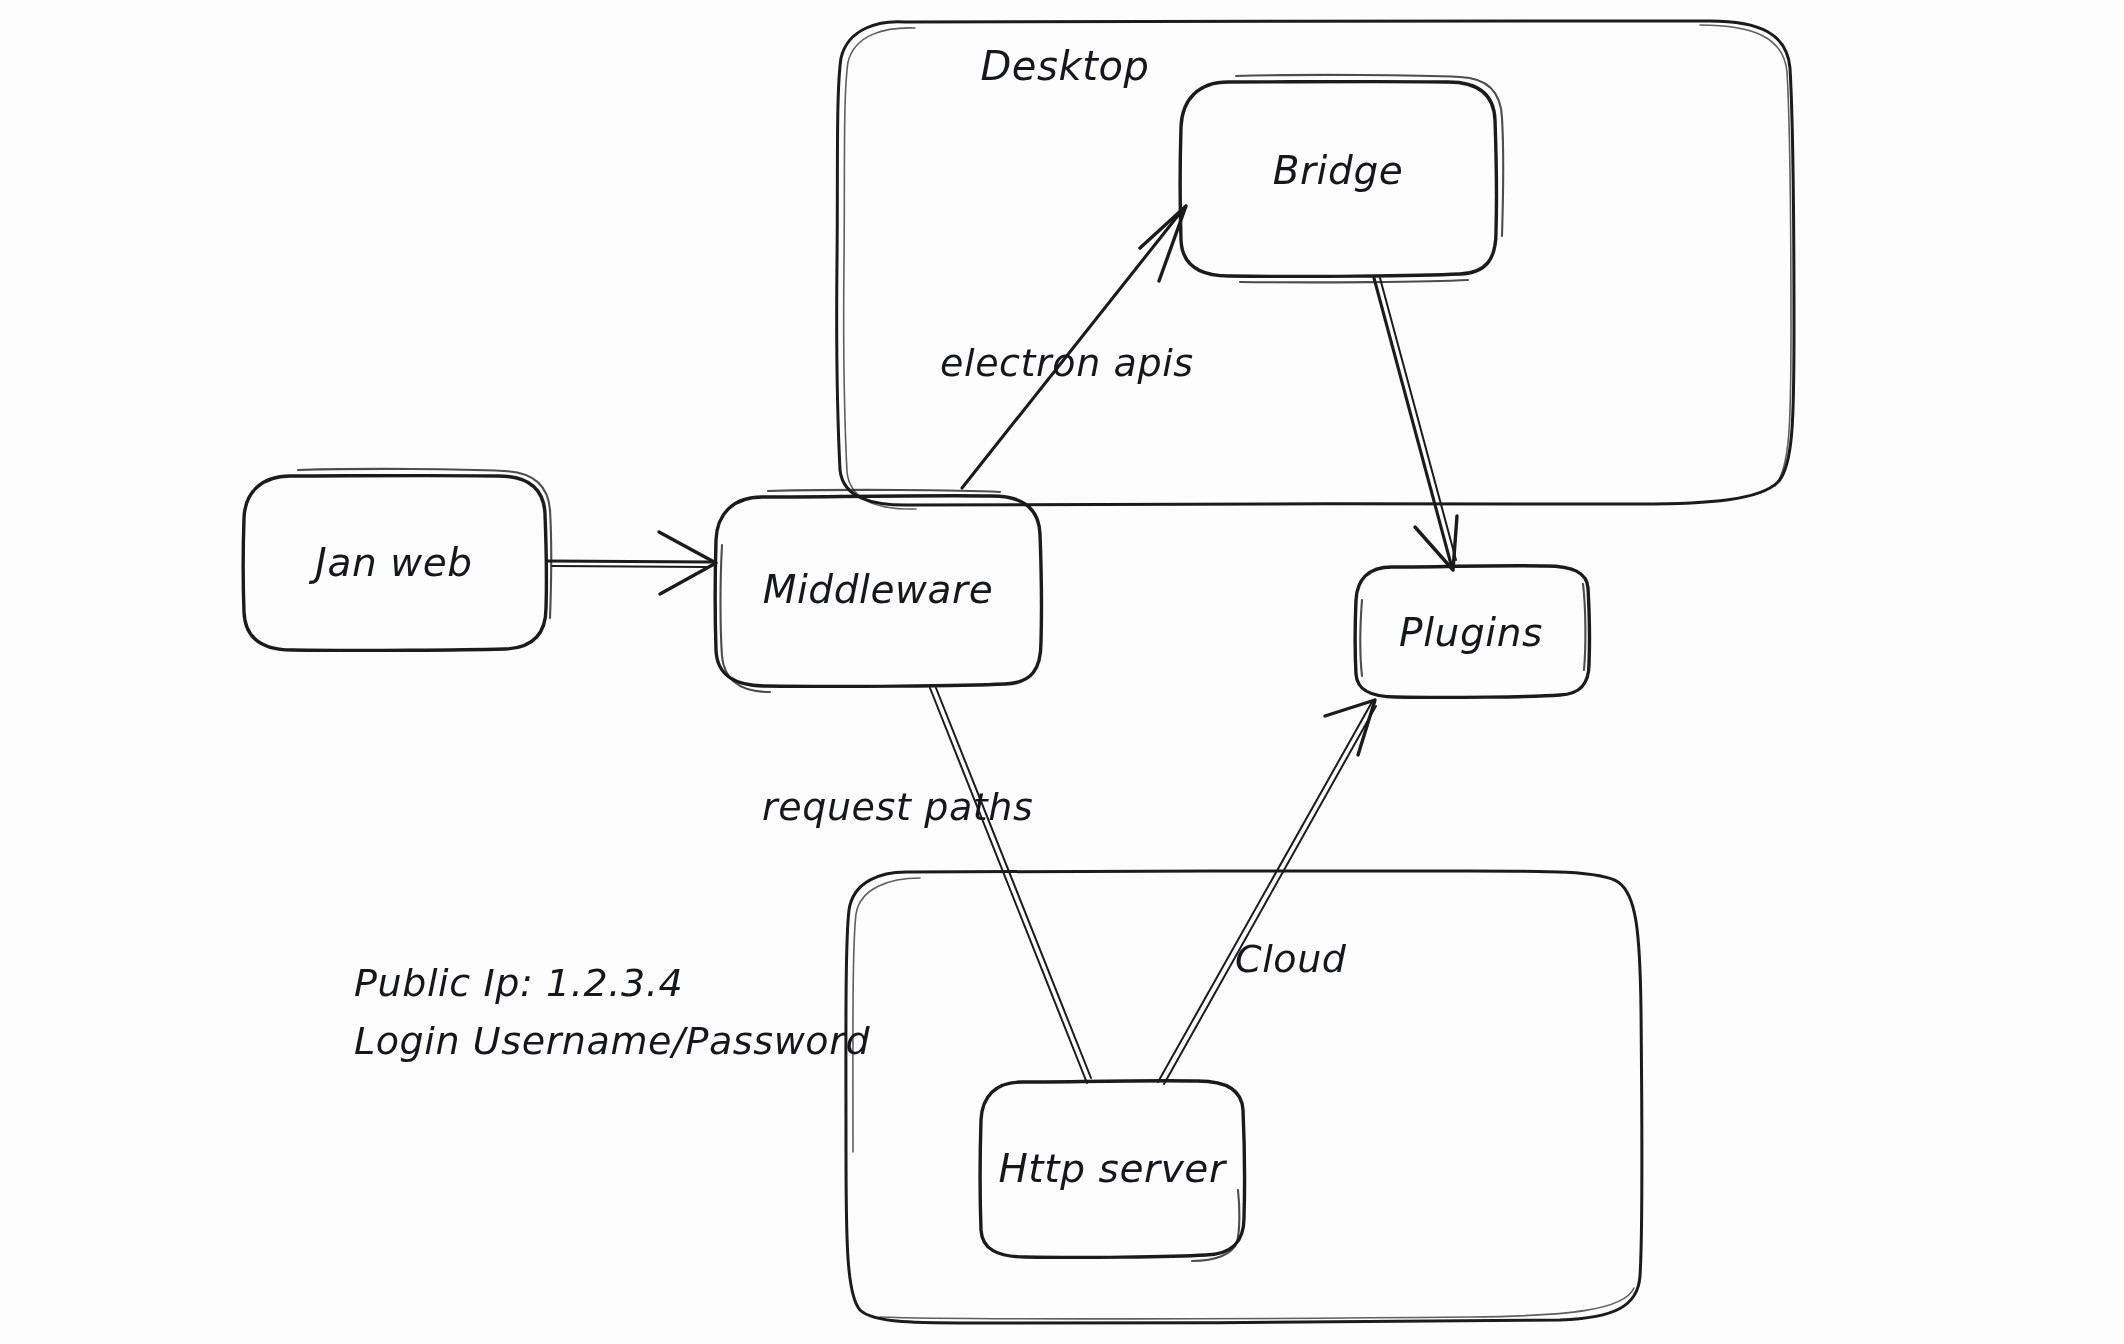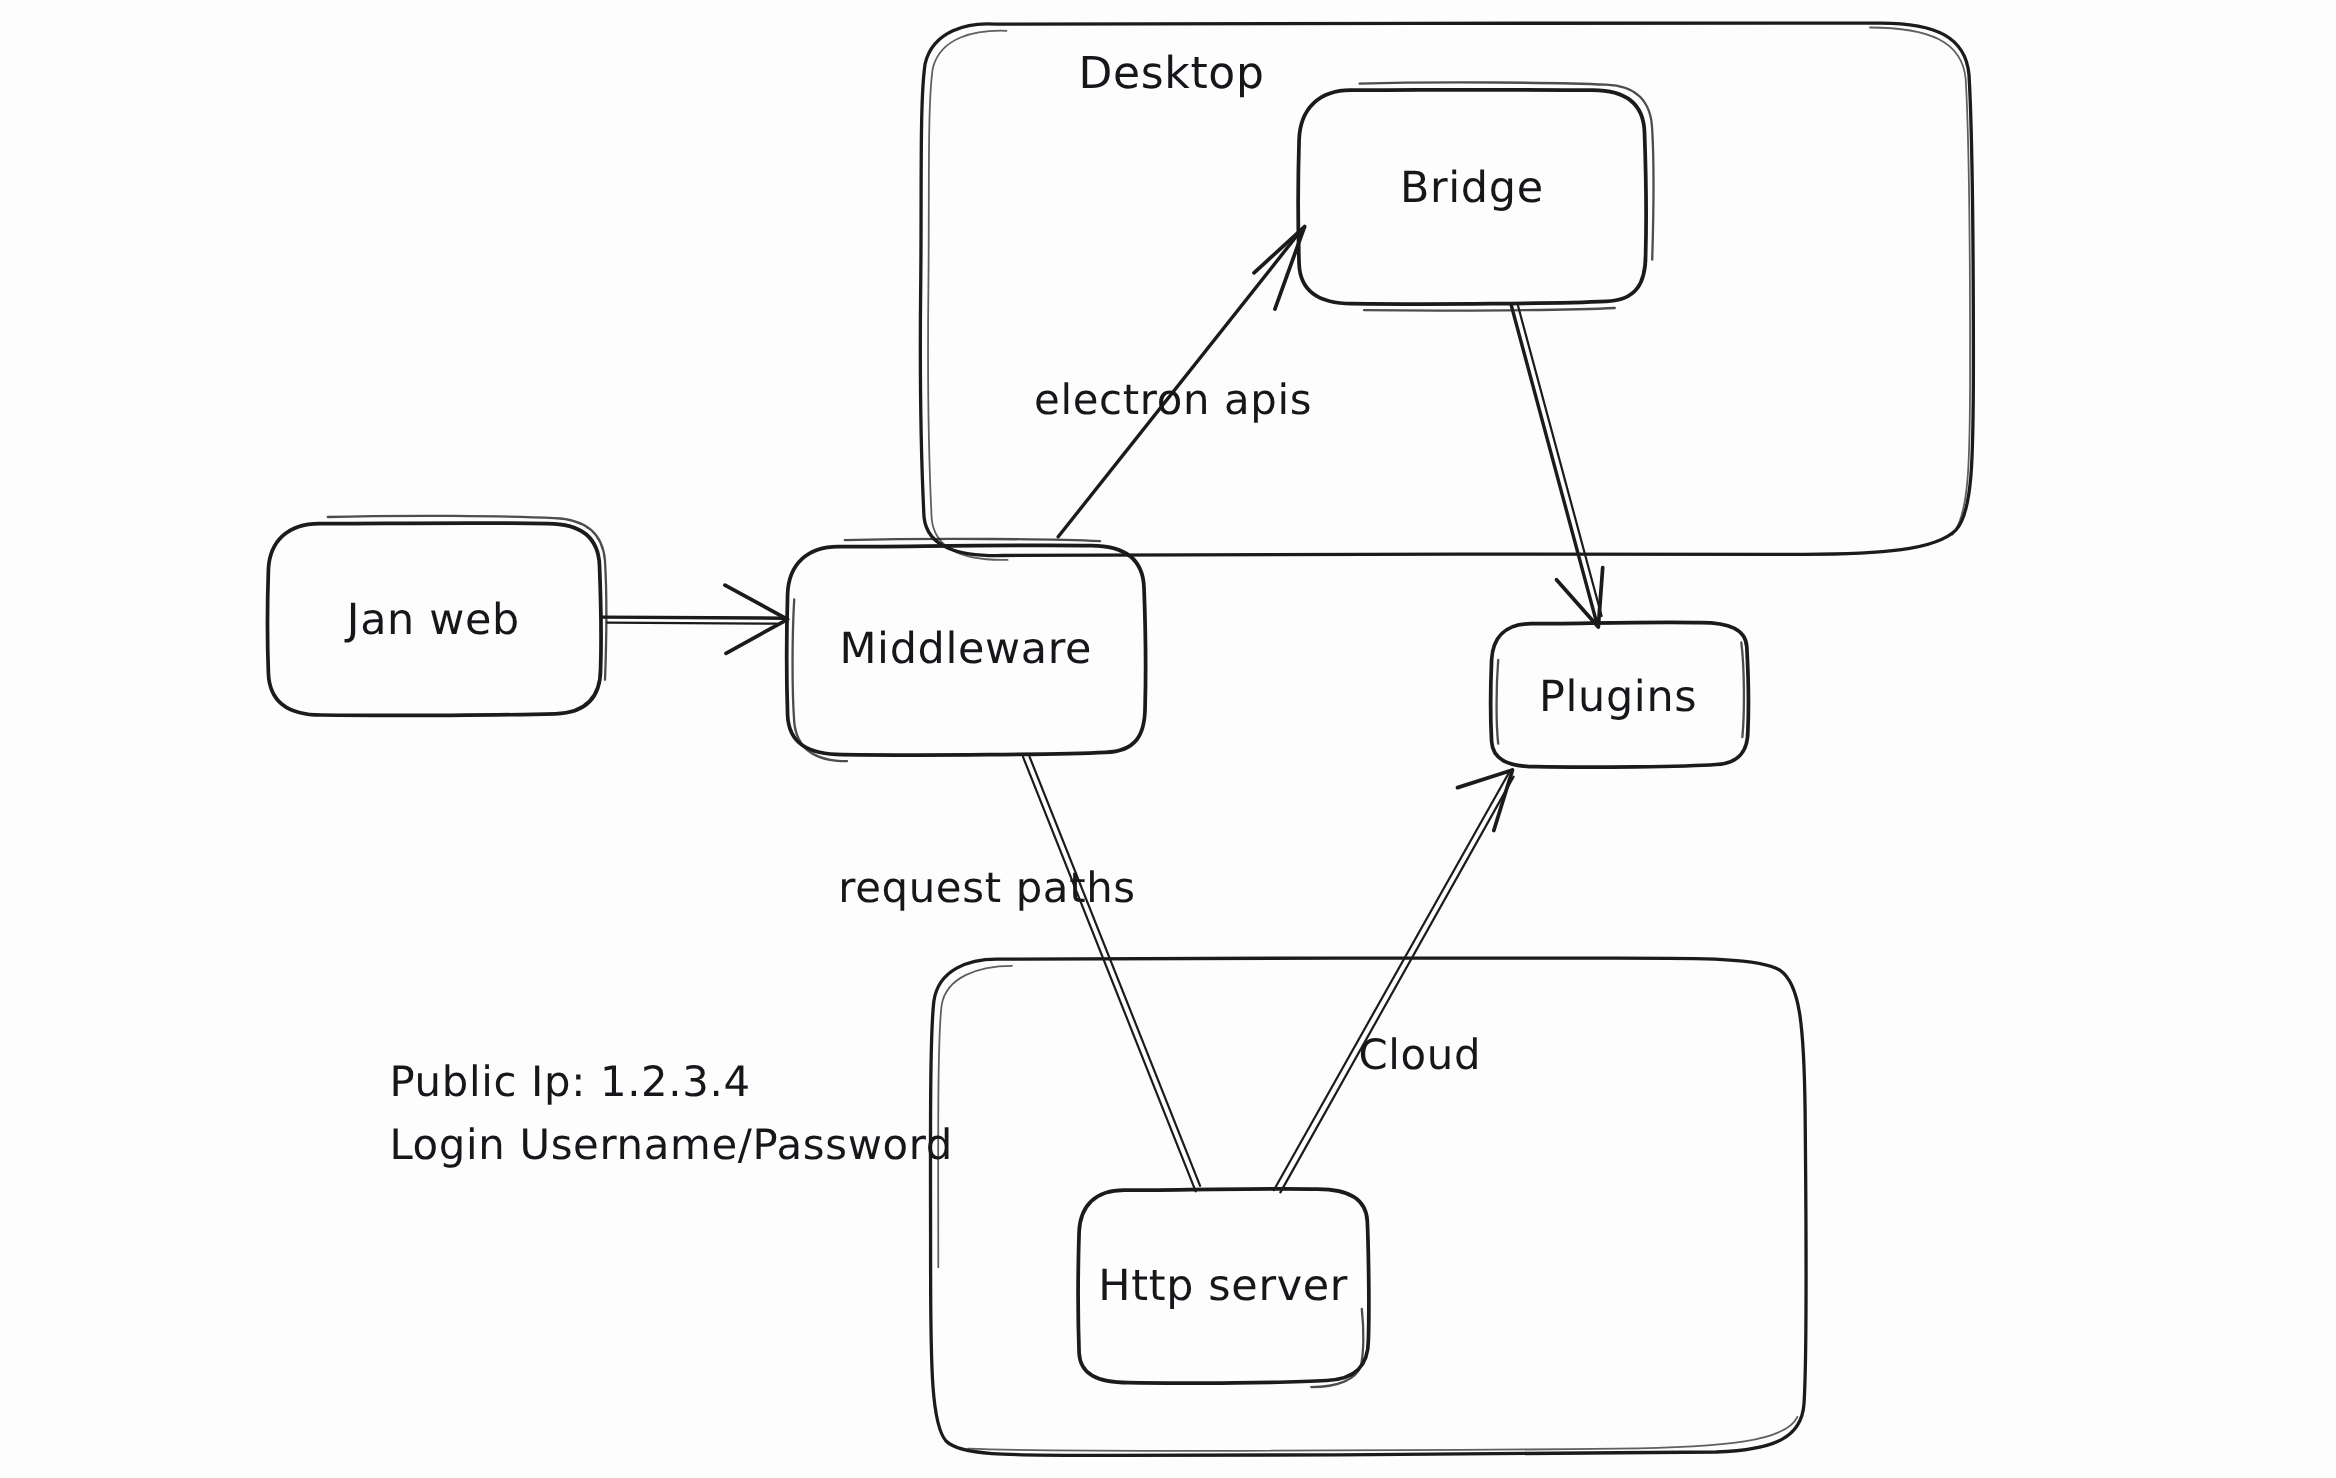--- a/index.html
+++ b/index.html
@@ -12,20 +12,21 @@
     width: 2124px;
     height: 1344px;
     overflow: hidden;
     font-family: "DejaVu Sans", sans-serif;
   }
   #canvas-wrap {
     position: relative;
     width: 2124px;
     height: 1344px;
     background: #fdfdfd;
+    font-style: italic;
   }
   svg#diagram {
     position: absolute;
     top: 0;
     left: 0;
     width: 2124px;
     height: 1344px;
     display: block;
   }
   .node-shape {

